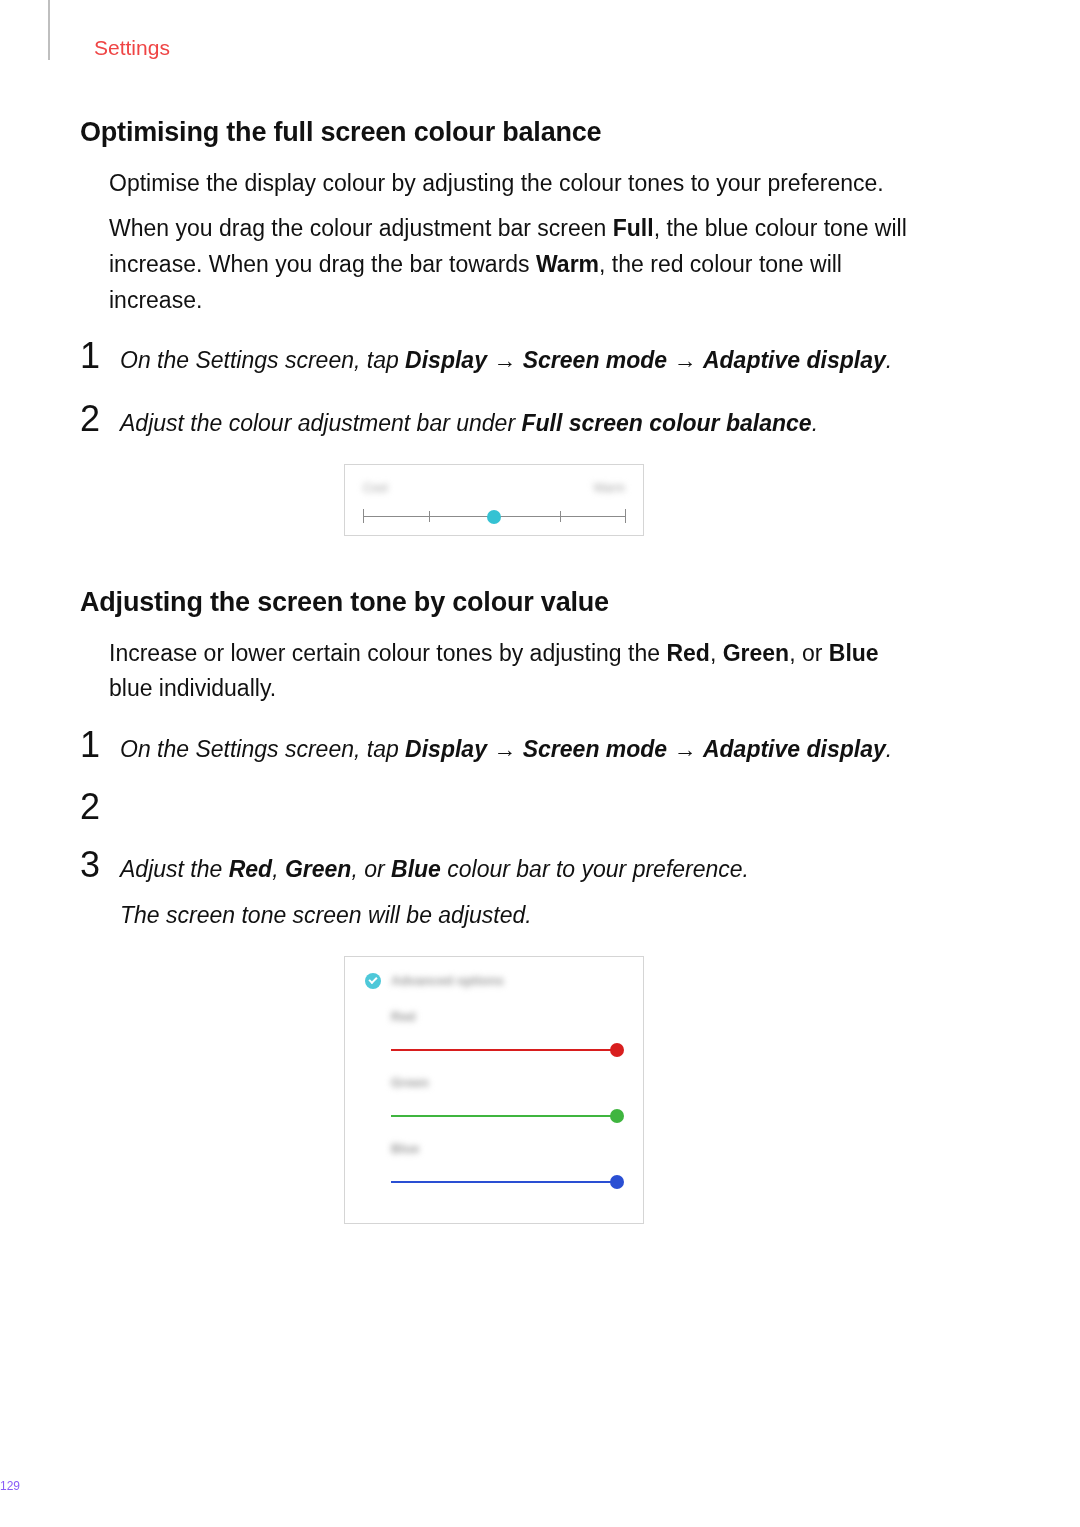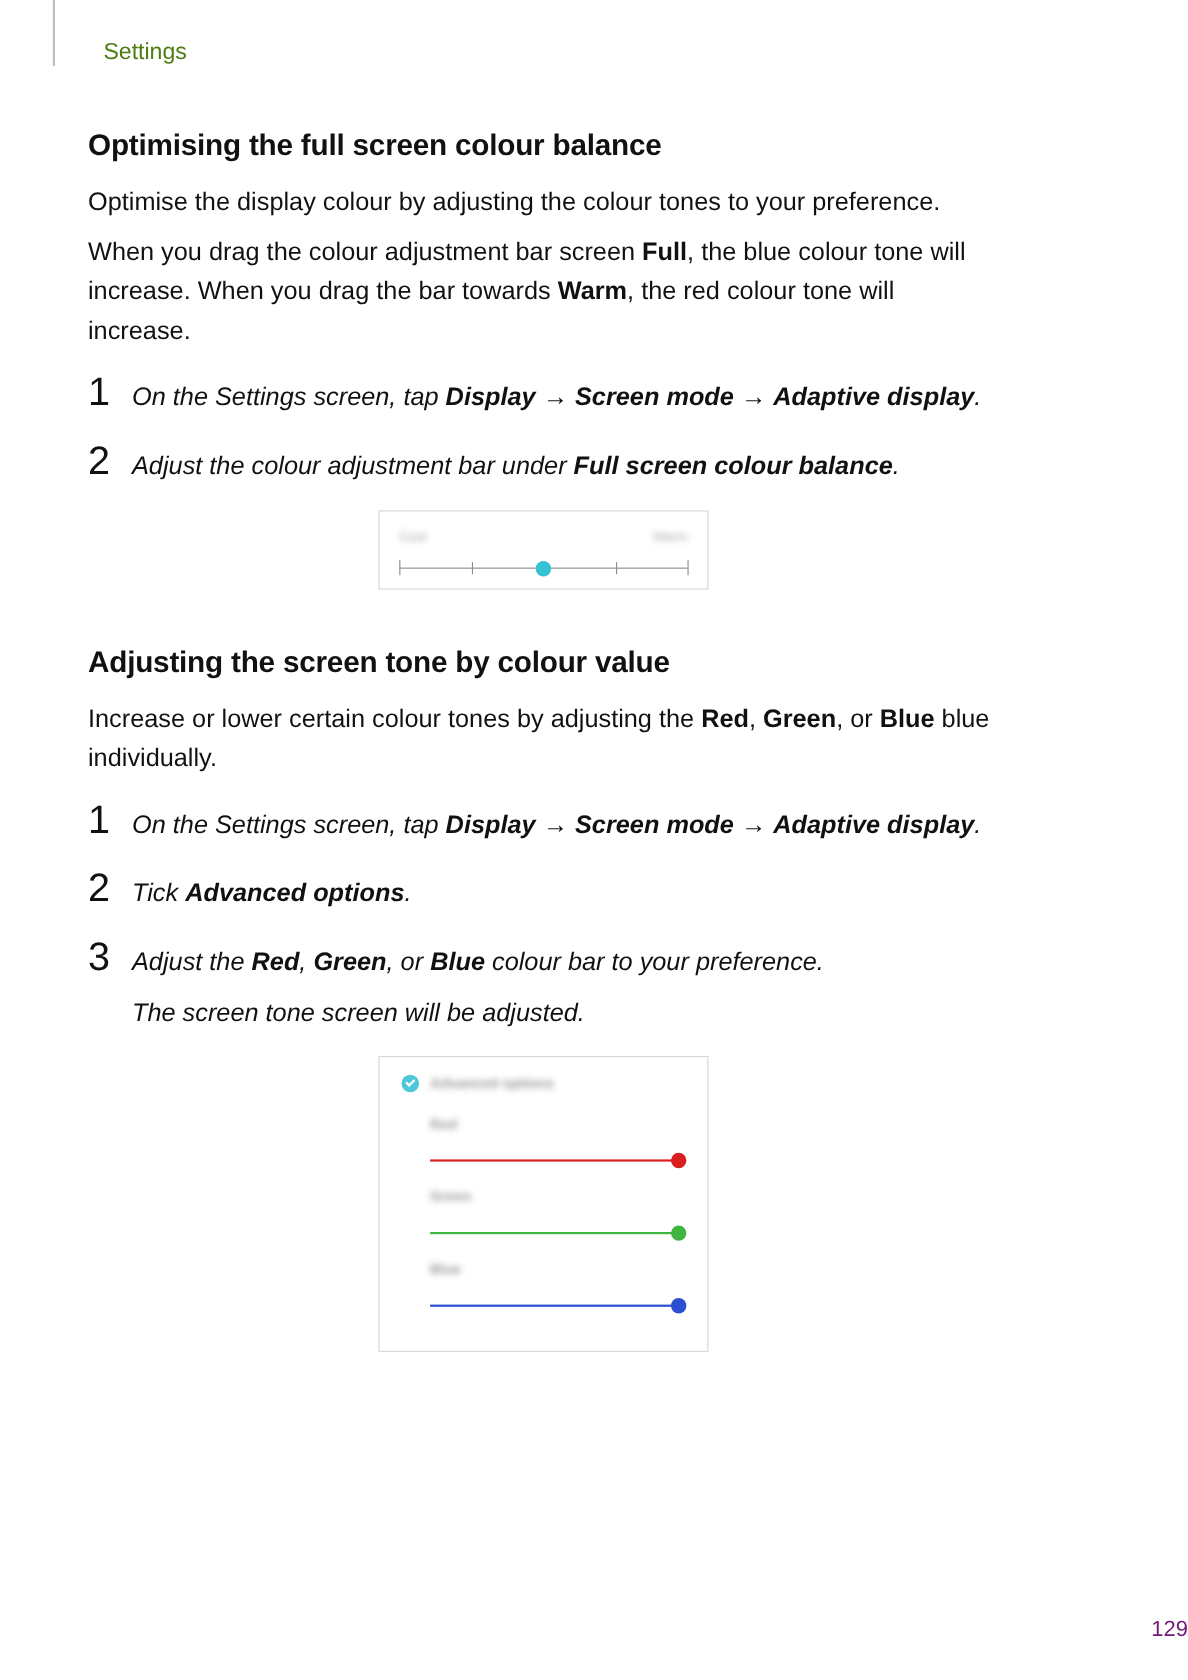--- a/index.html
+++ b/index.html
@@ -17,39 +17,39 @@
     top: 0;
     width: 2px;
     height: 60px;
     background: #bfbfbf;
   }
   .breadcrumb {
     position: absolute;
     left: 94px;
     top: 36px;
     font-size: 21px;
-    color: #4d7c0f;
+    color: #ef4444;
   }
   .content {
     position: absolute;
     left: 80px;
     top: 112px;
     width: 828px;
     font-size: 23px;
     line-height: 1.55;
     color: #111;
   }
   h2.section {
     font-size: 27px;
     font-weight: 700;
     margin-bottom: 12px;
     letter-spacing: -0.2px;
   }
   h2.section.spaced { margin-top: 46px; }
-  p.para { margin-bottom: 10px; }
+  p.para { margin-bottom: 10px; margin-left: 29px; }
   .step-list { margin-top: 20px; padding-left: 0; }
   .step {
     display: flex;
     align-items: baseline;
     gap: 18px;
     margin-bottom: 22px;
   }
   .step-num {
     font-family: "Arial Narrow", Arial, sans-serif;
     font-size: 36px;
@@ -171,23 +171,23 @@
   .red-thumb { background: #d81e1e; }
   .green-line  { background: #3fb53f; }
   .green-thumb { background: #3fb53f; }
   .blue-line  { background: #2a4fd3; }
   .blue-thumb { background: #2a4fd3; }
 
   .page-number {
     position: absolute;
     bottom: 34px;
     left: 0; right: 0;
-    text-align: right;
-    font-size: 20px;
-    color: #701a75;
+    text-align: left;
+    font-size: 12px;
+    color: #8b5cf6;
   }
 </style>
 </head>
 <body>
 
 <div class="header-rule"></div>
 <div class="breadcrumb">Settings</div>
 
 <div class="content">
 
@@ -235,23 +235,20 @@
 
   <div class="step-list">
     <div class="step">
       <div class="step-num">1</div>
       <div class="step-body">
         <span>On the Settings screen, tap </span><span class="b">Display</span><span> → </span><span class="b">Screen mode</span><span> → </span><span class="b">Adaptive display</span><span>.</span>
       </div>
     </div>
     <div class="step">
       <div class="step-num">2</div>
-      <div class="step-body">
-        <span>Tick </span><span class="b">Advanced options</span><span>.</span>
-      </div>
     </div>
     <div class="step">
       <div class="step-num">3</div>
       <div class="step-body">
         <span>Adjust the </span><span class="b">Red</span><span>, </span><span class="b">Green</span><span>, or </span><span class="b">Blue</span><span> colour bar to your preference.</span>
         <span class="sub">The screen tone screen will be adjusted.</span>
       </div>
     </div>
   </div>
 

